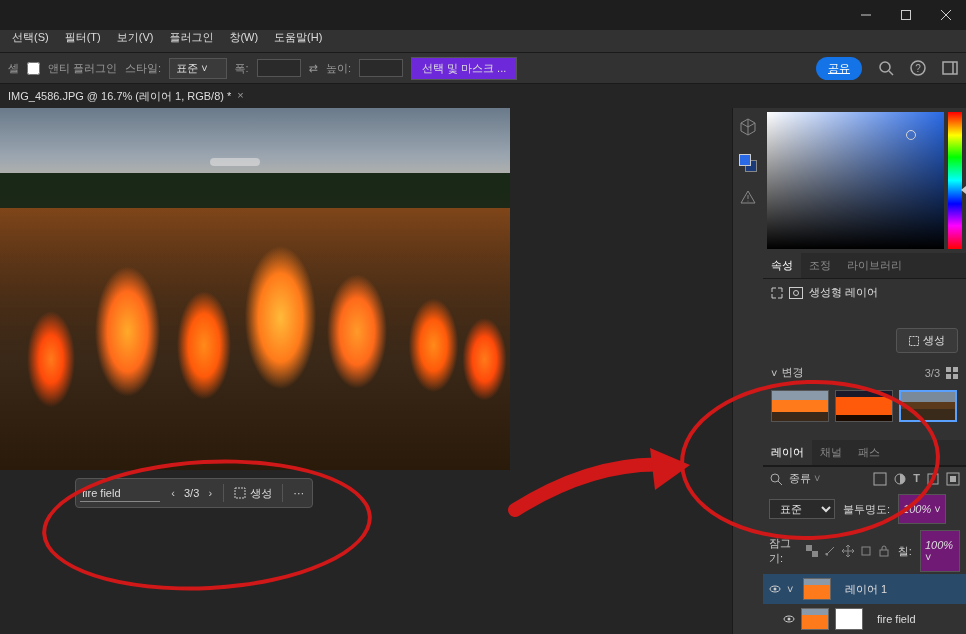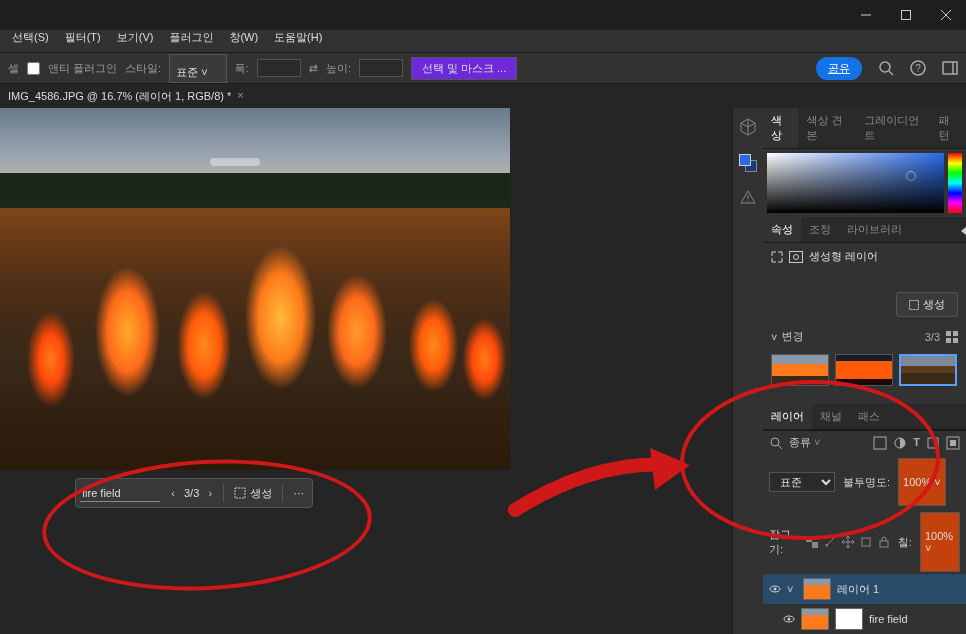--- a/index.html
+++ b/index.html
@@ -14,21 +14,21 @@
 .win-btn { width: 40px; height: 30px; display: flex; align-items: center; justify-content: center; color: #ccc; }
 .win-btn svg { width: 10px; height: 10px; }
 
 
 .menubar { position: relative; height: 22px; background: #323232; display: flex; align-items: flex-start; padding: 0 4px; z-index: 1; }
 .menu-item { padding: 0 8px; color: #ddd; font-size: 11px; }
 
 
 .optbar { position: relative; height: 32px; background: #323232; border-top: 1px solid #1a1a1a; border-bottom: 1px solid #1a1a1a; display: flex; align-items: center; gap: 8px; padding: 0 8px; z-index: 1; }
 .opt-label { color: #999; font-size: 11px; }
-.opt-select { background: #3a3a3a; border: 1px solid #555; color: #ddd; padding: 10px 18px 2px 6px; font-size: 11px; position: relative; }
+.opt-select { background: #3a3a3a; border: 1px solid #555; color: #ddd; padding: 2px 18px 2px 6px; font-size: 11px; position: relative; }
 .opt-input { background: #2a2a2a; border: 1px solid #555; width: 44px; height: 18px; }
 .opt-btn { background: #6d28d9; border: 1px solid #555; padding: 3px 10px; color: #ddd; font-size: 11px; }
 .share-btn { background: #1473e6; color: #fff; border: none; padding: 4px 12px; border-radius: 12px; font-size: 11px; margin-left: auto; text-decoration: underline; }
 .opt-icon { width: 16px; height: 16px; color: #aaa; margin-left: 8px; }
 
 
 .tabbar { height: 24px; background: #252525; display: flex; align-items: center; }
 .doctab { padding: 4px 8px; color: #ddd; font-size: 11px; background: #252525; display: flex; gap: 6px; }
 .doctab .close { color: #999; }
 
@@ -98,32 +98,32 @@
 
 
 .layers-panel { flex: 1; background: #323232; border-top: 1px solid #1a1a1a; }
 .layer-tools { display: flex; align-items: center; gap: 6px; padding: 4px 6px; }
 .lt-ico { width: 14px; height: 14px; color: #aaa; }
 .lt-dd::after { content: ' ˅'; color: #888; }
 .lt-right-icons { margin-left: auto; display: flex; gap: 6px; color: #aaa; }
 .blend-row { display: flex; align-items: center; gap: 8px; padding: 4px 6px; }
 .blend-sel { background: #2a2a2a; border: 1px solid #555; color: #ddd; padding: 2px 16px 2px 6px; font-size: 11px; }
 .opac-label { color: #ccc; }
-.opac-val { background: #c2410c; border: 1px solid #555; color: #ddd; padding: 17px 4px; font-size: 11px; }
+.opac-val { background: #701a75; border: 1px solid #555; color: #ddd; padding: 8px 4px; font-size: 11px; font-style: italic; }
 .lock-row { display: flex; align-items: center; gap: 8px; padding: 2px 6px; color: #ccc; }
 .lock-icons { display: flex; gap: 6px; }
 .lock-ico { width: 12px; height: 12px; color: #888; }
 .fill-label { margin-left: auto; color: #ccc; }
 .layer-item { display: flex; align-items: center; gap: 6px; padding: 4px 6px; background: #2a4a6a; }
 .layer-item.sub { background: #323232; padding-left: 20px; }
 .eye { width: 12px; height: 12px; color: #ccc; }
 .chev { color: #ccc; width: 10px; }
 .lthumb { width: 28px; height: 22px; background: linear-gradient(180deg, #8a9aaa 0 30%, #ff7a1a 30% 100%); border: 1px solid #666; }
 .lthumb.mask { background: #fff; }
-.lname { color: #ddd; }
+.lname { color: #ddd; margin-left: 8px; }
 
 
 .annot { position: absolute; pointer-events: none; z-index: 10; }
 .ellipse1 { left: 42px; top: 460px; width: 330px; height: 130px; border: 4px solid #d01818; border-radius: 50%; transform: rotate(-3deg); }
 .ellipse2 { left: 680px; top: 380px; width: 260px; height: 160px; border: 4px solid #d01818; border-radius: 50%; transform: rotate(-2deg); }
 .arrow { left: 505px; top: 440px; width: 200px; height: 90px; }
 .arrow svg { width: 100%; height: 100%; }
 </style>
 </head>
 <body>
@@ -230,26 +230,20 @@
           <div class="back"></div>
           <div class="front"></div>
         </div>
       <svg class="warn-icn" viewBox="0 0 16 14">
           <path d="M8 1 L15 13 L1 13 Z" fill="none" stroke="currentColor" stroke-width="1"></path>
           <line x1="8" y1="5" x2="8" y2="9" stroke="currentColor"></line>
           <circle cx="8" cy="11" r="0.5" fill="currentColor"></circle>
         </svg>
     </div>
     <div class="panels-col">
-      <div class="panel-tabs">
-        <div class="ptab active">색상</div>
-        <div class="ptab">색상 견본</div>
-        <div class="ptab">그레이디언트</div>
-        <div class="ptab">패턴</div>
-      </div>
       <div class="color-panel">
         <div class="color-field">
             <div class="color-ring"></div>
           </div>
         <div class="hue-strip"></div>
         <div class="hue-handle"></div>
       </div>
 
       <div class="panel-tabs">
         <div class="ptab active">속성</div>

